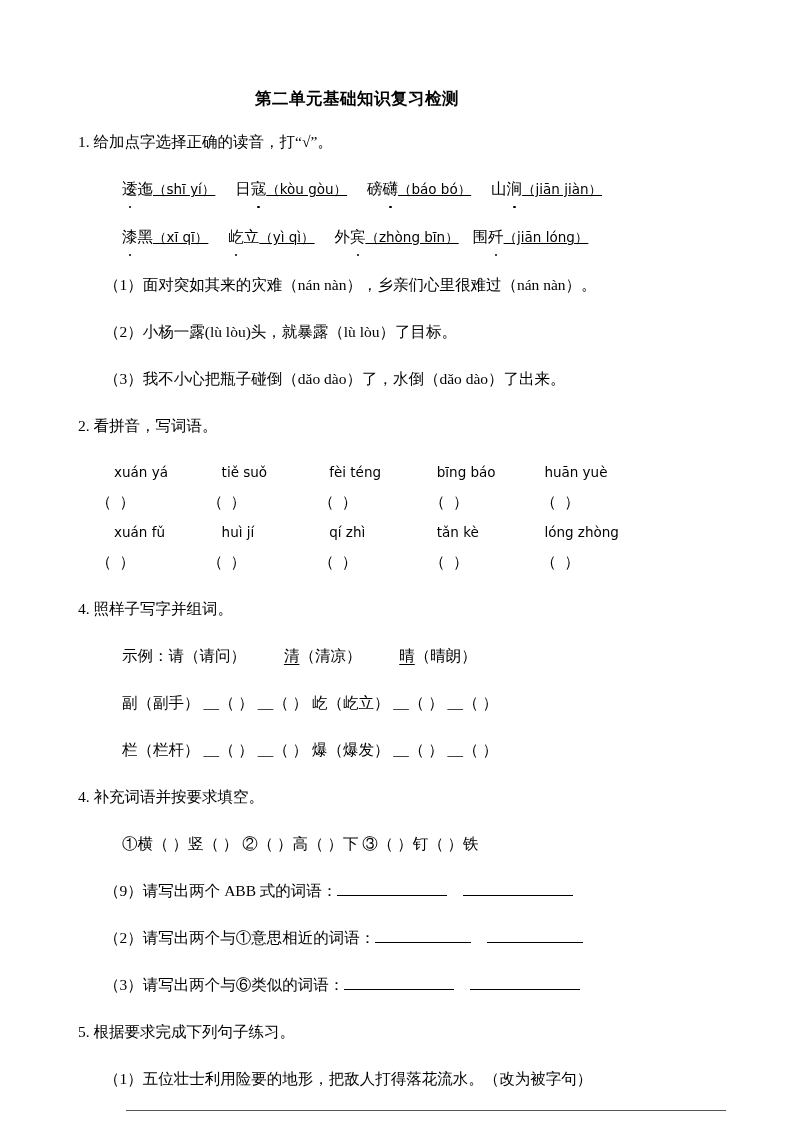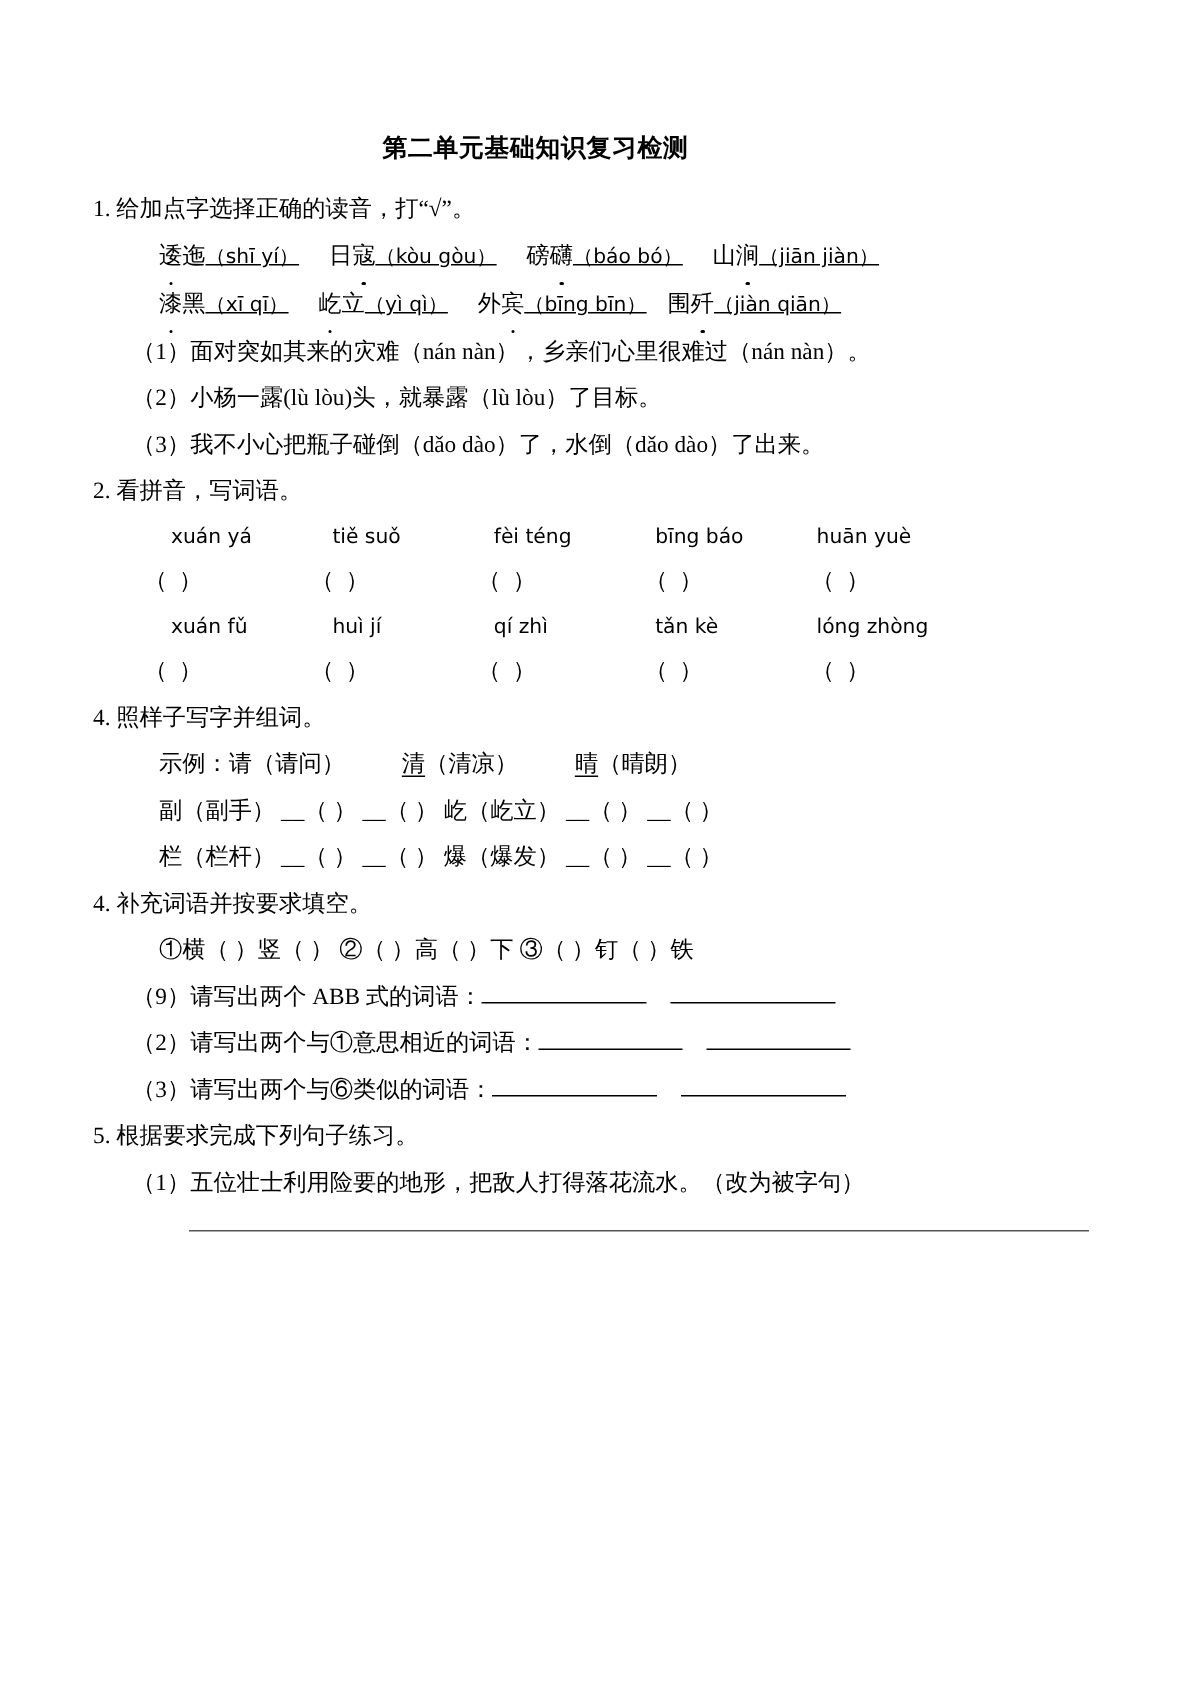--- a/index.html
+++ b/index.html
@@ -26,21 +26,21 @@
   .doc-title {
     text-align: center;
     font-weight: bold;
     font-size: 16.5px;
     letter-spacing: 0.5px;
     margin: 0 0 14px 0;
   }
   .q-line {
     font-size: 15.5px;
     line-height: 31px;
-    margin: 0;
+    margin: 16px;
   }
   .indent1 { padding-left: 26px; }
   .indent2 { padding-left: 44px; }
   .py {
     font-family: "DejaVu Sans", "Liberation Sans", sans-serif;
     font-size: 13.5px;
     text-decoration: underline;
   }
   .dotted {
     position: relative;
@@ -100,22 +100,22 @@
   <p class="q-line indent2">
     <span class="dotted">逶</span><span>迤</span><span class="py">（shī yí）</span><span class="sp16"></span>
     <span>日</span><span class="dotted">寇</span><span class="py">（kòu gòu）</span><span class="sp16"></span>
     <span>磅</span><span class="dotted">礴</span><span class="py">（báo bó）</span><span class="sp16"></span>
     <span>山</span><span class="dotted">涧</span><span class="py">（jiān jiàn）</span>
   </p>
 
   <p class="q-line indent2">
     <span class="dotted">漆</span><span>黑</span><span class="py">（xī qī）</span><span class="sp16"></span>
     <span class="dotted">屹</span><span>立</span><span class="py">（yì qì）</span><span class="sp16"></span>
-    <span>外</span><span class="dotted">宾</span><span class="py">（bīng bīn）</span><span class="sp10"></span>
-    <span>围</span><span class="dotted">歼</span><span class="py">（jiàn qiān）</span>
+    <span>外</span><span class="dotted">宾</span><span class="py">（zhòng bīn）</span><span class="sp10"></span>
+    <span>围</span><span class="dotted">歼</span><span class="py">（jiān lóng）</span>
   </p>
 
   <p class="q-line indent1">（1）面对突如其来的灾难（nán nàn），乡亲们心里很难过（nán nàn）。</p>
   <p class="q-line indent1">（2）小杨一露(lù lòu)头，就暴露（lù lòu）了目标。</p>
   <p class="q-line indent1">（3）我不小心把瓶子碰倒（dǎo dào）了，水倒（dǎo dào）了出来。</p>
 
   <p class="q-line">2. 看拼音，写词语。</p>
 
   <div class="row-py">
     <span>xuán yá</span>

